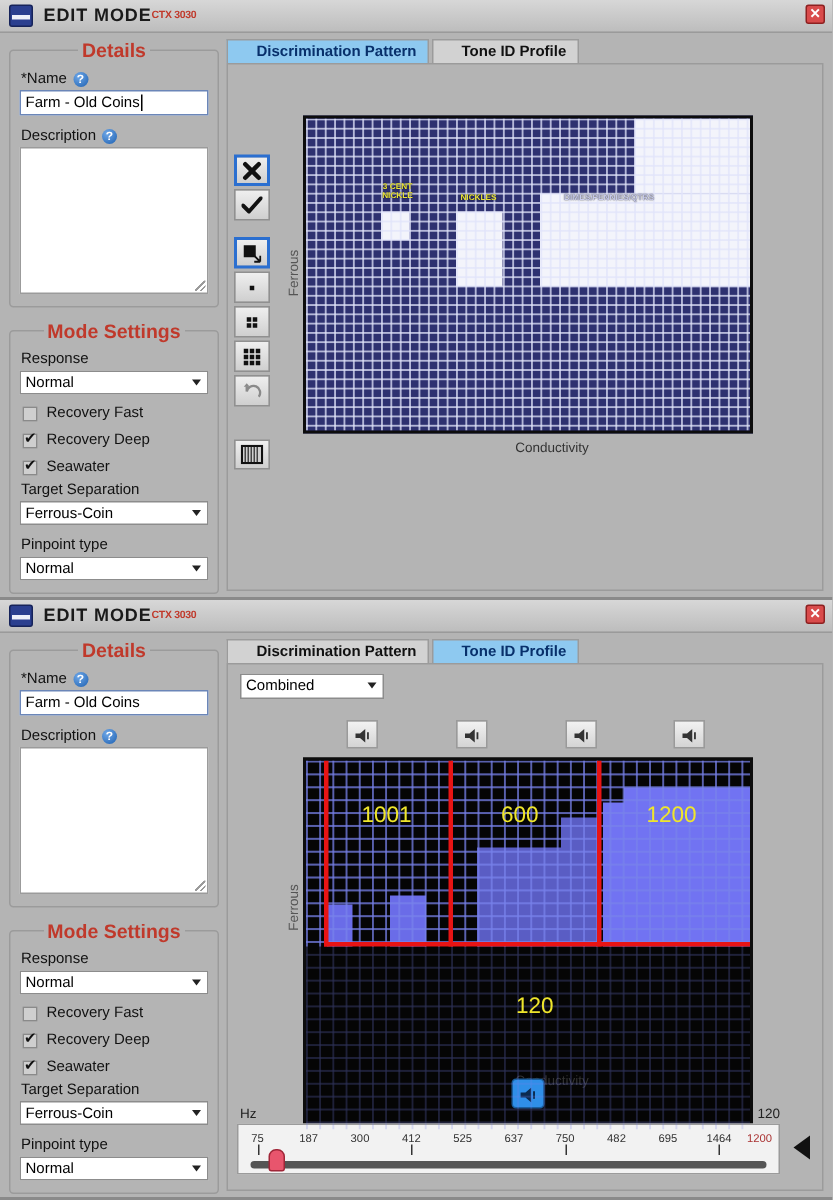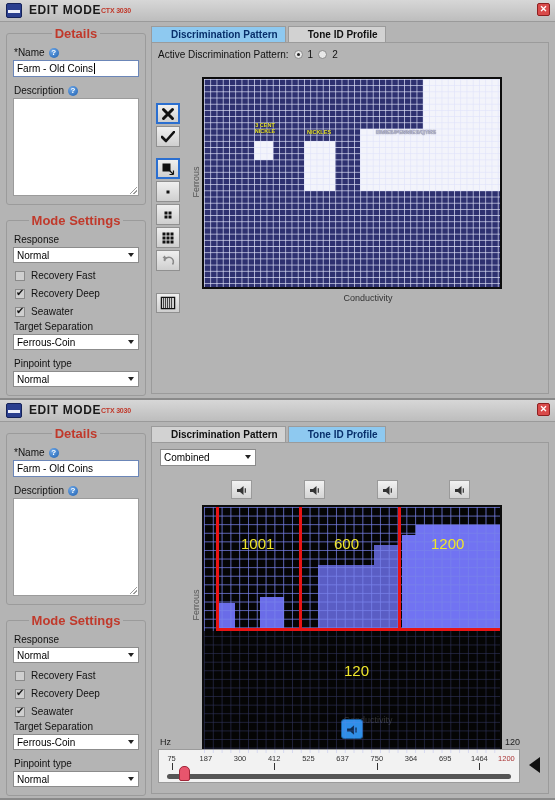--- a/index.html
+++ b/index.html
@@ -366,27 +366,20 @@
     </fieldset>
   </div>
 
   <div class="rightcol">
     <div class="tabs">
       <div class="tab active">Discrimination Pattern</div>
       <div class="tab">Tone ID Profile</div>
     </div>
 
     <div class="tabpane">
-      <div class="radio-row">
-        <span>Active Discrimination Pattern:</span>
-        <span class="radio on"></span>
-        <span>1</span>
-        <span class="radio"></span>
-        <span>2</span>
-      </div>
 
       <div class="vtools">
         <div class="tbtn sel-on">
           <svg width="13" height="13" viewBox="0 0 13 13">
               <path d="M2 2 L11 11 M11 2 L2 11" stroke="#111" stroke-width="3" stroke-linecap="round"></path>
             </svg>
         </div>
         <div class="tbtn">
           <svg width="14" height="12" viewBox="0 0 14 12">
               <path d="M1 6 L5 10 L13 1" stroke="#111" stroke-width="2.6" fill="none" stroke-linecap="round" stroke-linejoin="round"></path>
@@ -606,21 +599,21 @@
         <div class="hz-value">120</div>
 
         <div class="hz-track-box">
           <div class="hz-tick" style="left:3.5%">75</div>
           <div class="hz-tick" style="left:13%">187</div>
           <div class="hz-tick" style="left:22.5%">300</div>
           <div class="hz-tick" style="left:32%">412</div>
           <div class="hz-tick" style="left:41.5%">525</div>
           <div class="hz-tick" style="left:51%">637</div>
           <div class="hz-tick" style="left:60.5%">750</div>
-          <div class="hz-tick" style="left:70%">364</div>
+          <div class="hz-tick" style="left:70%">482</div>
           <div class="hz-tick" style="left:79.5%">695</div>
           <div class="hz-tick" style="left:89%">1464</div>
           <div class="hz-tick" style="left:96.5%; color:#a33">1200</div>
 
           <div class="hz-tickmark" style="left:3.5%"></div>
           <div class="hz-tickmark" style="left:32%"></div>
           <div class="hz-tickmark" style="left:60.5%"></div>
           <div class="hz-tickmark" style="left:89%"></div>
 
           <div class="hz-rail"></div>

